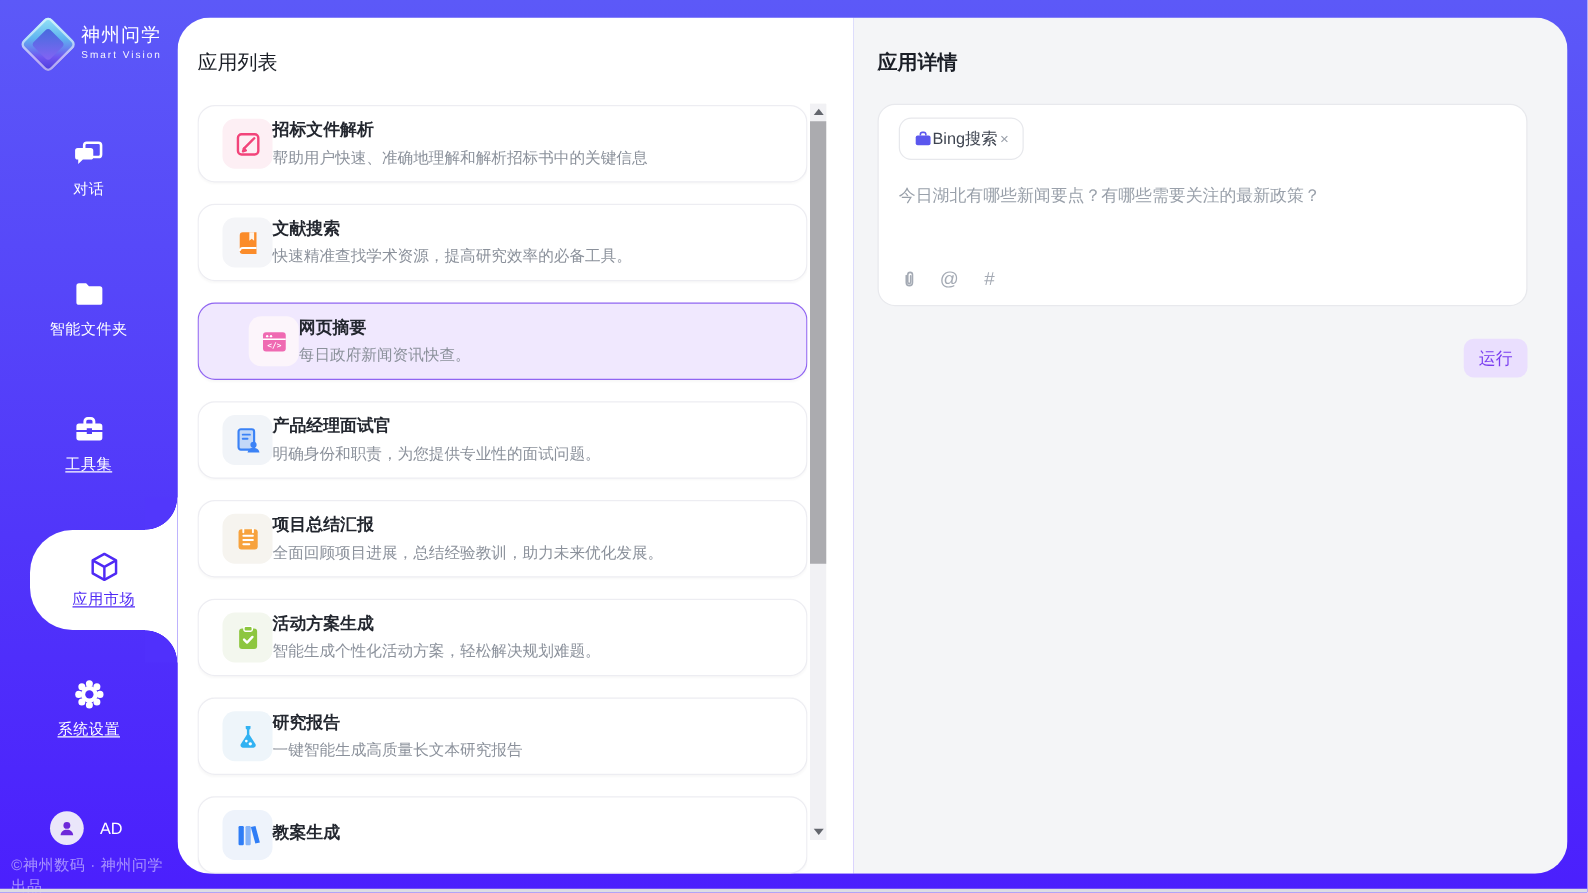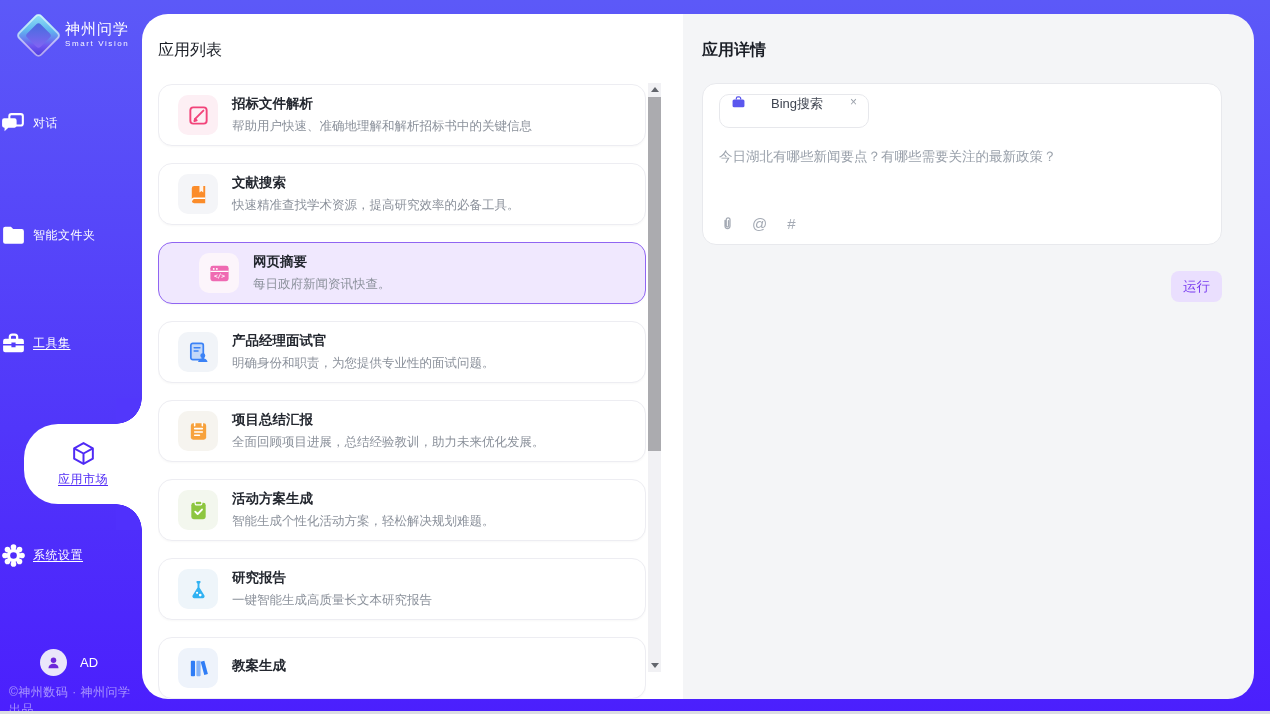--- a/index.html
+++ b/index.html
@@ -24,21 +24,21 @@
   .logo-diamond {
     width:33px; height:33px; transform:rotate(45deg); border-radius:5px; flex:none;
     background:linear-gradient(135deg,#9ae9f7 0%,#5fb4ef 40%,#6f55f0 72%,#4436d8 100%);
     box-shadow:inset 0 0 0 2px rgba(255,255,255,.55);
     margin:4px 2px 0 2px;
   }
   .logo-diamond::after{ content:""; position:absolute; inset:7px; background:linear-gradient(135deg,#3b4fd8,#8b6cf5); border-radius:3px; opacity:.8;}
   .logo-name { font-size:15px; font-weight:400; letter-spacing:1px; line-height:1.2; }
   .logo-sub { font-size:8px; letter-spacing:1.6px; opacity:.95; margin-top:1px; }
 
-  .nav-item { position:absolute; left:0; width:142px; display:flex; flex-direction:row; align-items:center; gap:6px; cursor:pointer; }
+  .nav-item { position:absolute; left:0; width:142px; display:flex; flex-direction:column; align-items:center; gap:6px; cursor:pointer; }
   .nav-ico { width:27px; height:27px; color:#fff; display:block; }
   .nav-ico svg { width:100%; height:100%; display:block; }
   .nav-label { font-size:12px; color:#fff; letter-spacing:.5px; }
   .u { text-decoration:underline; text-underline-offset:2px; }
 
   .nav-bubble {
     position:absolute; left:24px; right:0; height:80px; background:#fff;
     border-radius:34px 0 0 34px; display:flex; flex-direction:column; align-items:center; justify-content:center; gap:4px;
     cursor:pointer;
   }
@@ -57,21 +57,21 @@
   .avatar { width:27px; height:27px; border-radius:50%; background:#eae6fa; display:flex; align-items:center; justify-content:center; }
   .avatar svg { width:15px; height:15px; }
   .avatar-name { font-size:13px; color:#fff; }
   .side-footer { position:absolute; left:9px; top:684px; font-size:12px; color:rgba(255,255,255,.5); letter-spacing:.5px; }
 
   
   .panel-title { position:absolute; left:16px; top:26px; font-size:16px; font-weight:400; color:#1b1f27; }
   .list-viewport { position:absolute; left:16px; top:56px; width:488px; bottom:0; overflow:hidden; }
   .app-card {
     height:62px; margin-top:17px; background:#fff; border:1px solid #ededf2; border-radius:14px;
-    display:flex; align-items:center; padding-left:19px; gap:14px; cursor:pointer;
+    display:flex; align-items:center; padding-left:19px; cursor:pointer;
     box-shadow:0 1px 2px rgba(16,24,40,.03);
   }
   .app-card:first-child { margin-top:14px; }
   .app-card.selected { background:#f0e8fe; border-color:#9065f2;padding-left:40px; }
   .app-ico { width:40px; height:40px; border-radius:10px; flex:none; display:flex; align-items:center; justify-content:center; }
   .app-ico svg { width:23px; height:23px; display:block; }
   .app-title { font-size:13.5px; font-weight:700; color:#23272f; margin-bottom:5px; }
   .app-desc { font-size:12.5px; color:#8b919b; }
 
   
@@ -82,21 +82,21 @@
   .tri-down { width:0; height:0; border-left:4px solid transparent; border-right:4px solid transparent; border-top:5px solid #63666d; }
   .sb-thumb { position:absolute; left:0; top:14px; width:13px; height:354px; background:#ababaf; cursor:pointer; }
 
   
   .detail-title { position:absolute; left:19px; top:26px; font-size:16px; font-weight:700; color:#1b1f27; }
   .prompt-card {
     position:absolute; left:19px; top:69px; width:520px; height:162px;
     background:#fff; border:1px solid #e8e9ed; border-radius:14px;
   }
   .tool-chip {
-    position:absolute; left:16px; top:10px; height:34px; display:inline-flex; align-items:flex-start; gap:25px;
+    position:absolute; left:16px; top:10px; height:34px; display:inline-flex; align-items:center; gap:0;
     padding:0 11px; background:#fff; border:1px solid #e7e8ec; border-radius:10px; cursor:pointer;
   }
   .chip-ico { width:15px; height:15px; color:#5b57ee; }
   .chip-ico svg { width:100%; height:100%; display:block; }
   .chip-label { font-size:13px; color:#3e4450; }
   .chip-close { font-size:12px; color:#9aa0aa; cursor:pointer; padding-left:2px; }
   .prompt-text { position:absolute; left:16px; top:64px; right:16px; font-size:13.5px; color:#99a0aa; cursor:text; }
   .prompt-tools { position:absolute; left:16px; top:131px; display:flex; align-items:center; gap:15px; color:#a4aab4; }
   .pt-btn { width:17px; height:17px; display:flex; align-items:center; justify-content:center; cursor:pointer; font-size:15px; color:#a4aab4; }
   .pt-btn svg { width:15px; height:15px; }

